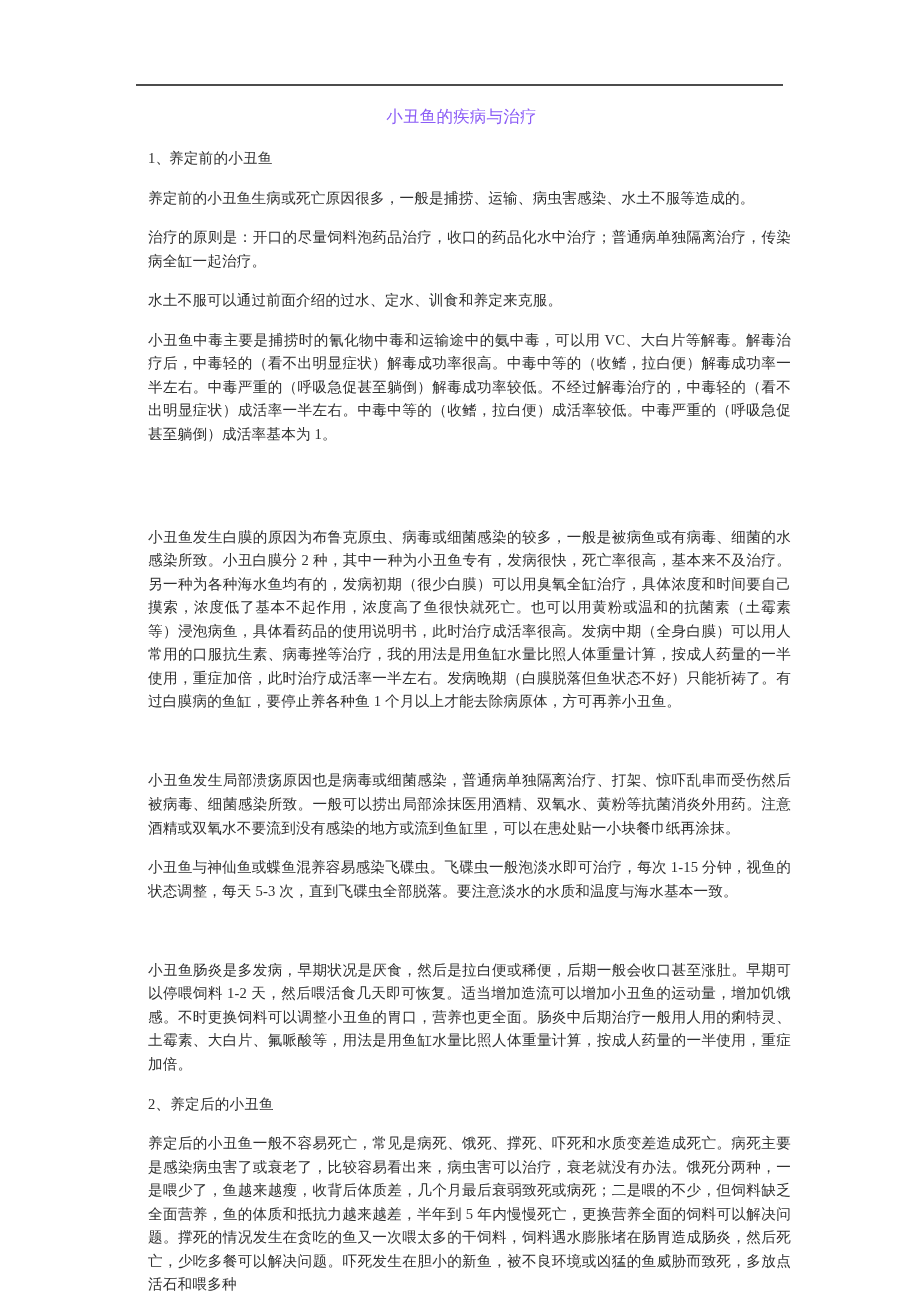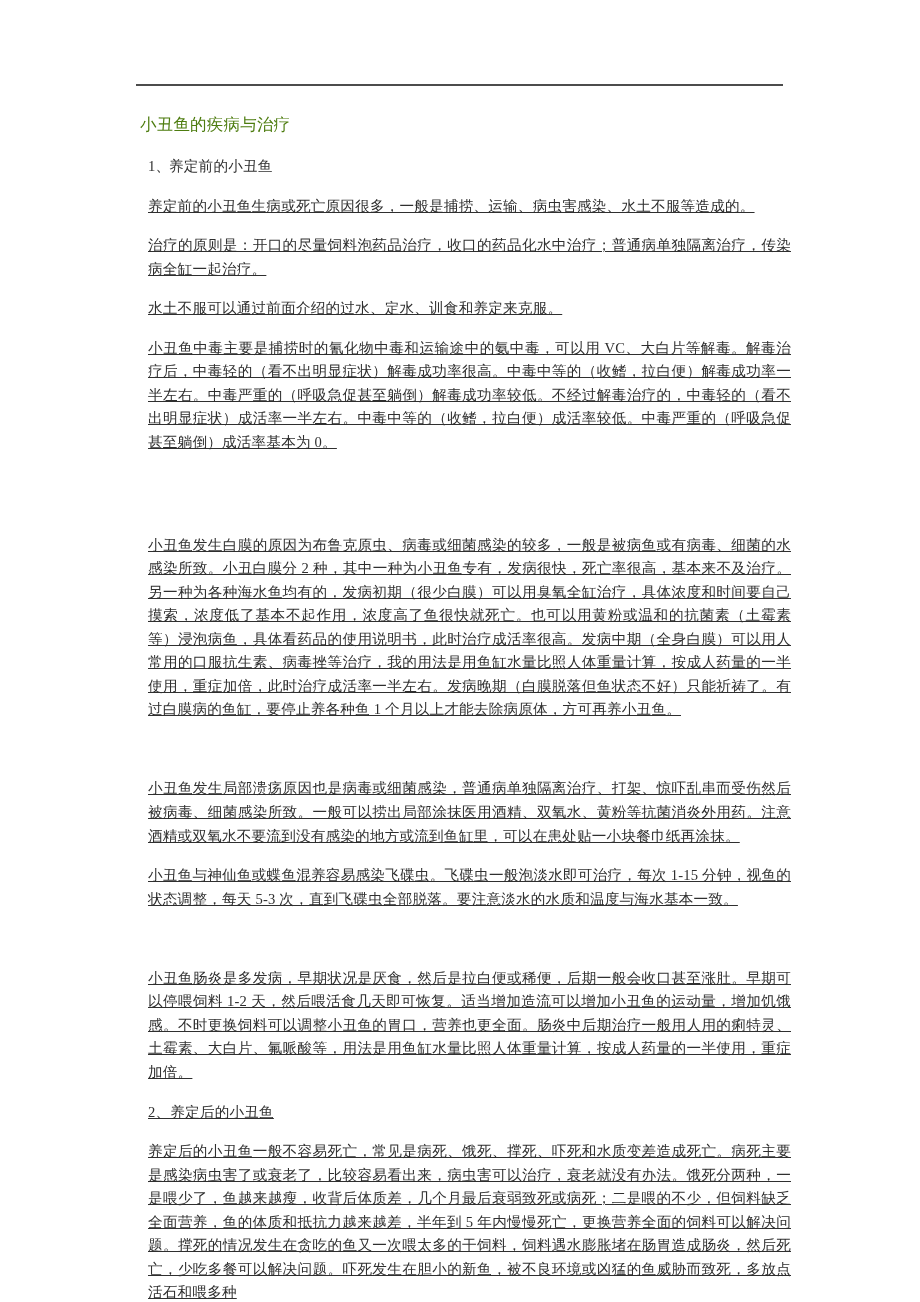--- a/index.html
+++ b/index.html
@@ -28,39 +28,39 @@
     .doc {
       position: absolute;
       left: 132px;
       top: 103px;
       width: 659px;
       font-size: 14.6px;
       line-height: 23.55px;
       letter-spacing: 0.2px;
     }
     .doc-title {
-      margin: 8px;
+      margin: 0;
       font-size: 16.5px;
       font-weight: 400;
       line-height: 28px;
-      color: #4d7c0f;
+      text-align: center;
+      color: #8b5cf6;
     }
     .doc p {
       margin: 16px;
       text-align: justify;
       text-justify: inter-ideograph;
     }
     .list-head .num {
       display: inline-block;
       width: 21px;
     }
     .body-para {
       margin-left: 16px !important;
       width: 643px;
-      text-decoration: underline;
     }
     .spacer-1 { height: 23.55px; }
     .spacer-2 { height: 47.1px; }
   </style>
 </head>
 <body>
 
 <div class="page">
 
   <div class="top-rule"></div>
@@ -70,21 +70,21 @@
     <h1 class="doc-title">小丑鱼的疾病与治疗</h1>
 
     <p class="list-head"><span class="num">1、</span><span>养定前的小丑鱼</span></p>
 
     <p class="body-para">养定前的小丑鱼生病或死亡原因很多，一般是捕捞、运输、病虫害感染、水土不服等造成的。</p>
 
     <p class="body-para">治疗的原则是：开口的尽量饲料泡药品治疗，收口的药品化水中治疗；普通病单独隔离治疗，传染病全缸一起治疗。</p>
 
     <p class="body-para">水土不服可以通过前面介绍的过水、定水、训食和养定来克服。</p>
 
-    <p class="body-para">小丑鱼中毒主要是捕捞时的氰化物中毒和运输途中的氨中毒，可以用 VC、大白片等解毒。解毒治疗后，中毒轻的（看不出明显症状）解毒成功率很高。中毒中等的（收鳍，拉白便）解毒成功率一半左右。中毒严重的（呼吸急促甚至躺倒）解毒成功率较低。不经过解毒治疗的，中毒轻的（看不出明显症状）成活率一半左右。中毒中等的（收鳍，拉白便）成活率较低。中毒严重的（呼吸急促甚至躺倒）成活率基本为 0。</p>
+    <p class="body-para">小丑鱼中毒主要是捕捞时的氰化物中毒和运输途中的氨中毒，可以用 VC、大白片等解毒。解毒治疗后，中毒轻的（看不出明显症状）解毒成功率很高。中毒中等的（收鳍，拉白便）解毒成功率一半左右。中毒严重的（呼吸急促甚至躺倒）解毒成功率较低。不经过解毒治疗的，中毒轻的（看不出明显症状）成活率一半左右。中毒中等的（收鳍，拉白便）成活率较低。中毒严重的（呼吸急促甚至躺倒）成活率基本为 1。</p>
 
     <div class="spacer-2"></div>
 
     <p class="body-para">小丑鱼发生白膜的原因为布鲁克原虫、病毒或细菌感染的较多，一般是被病鱼或有病毒、细菌的水感染所致。小丑白膜分 2 种，其中一种为小丑鱼专有，发病很快，死亡率很高，基本来不及治疗。另一种为各种海水鱼均有的，发病初期（很少白膜）可以用臭氧全缸治疗，具体浓度和时间要自己摸索，浓度低了基本不起作用，浓度高了鱼很快就死亡。也可以用黄粉或温和的抗菌素（土霉素等）浸泡病鱼，具体看药品的使用说明书，此时治疗成活率很高。发病中期（全身白膜）可以用人常用的口服抗生素、病毒挫等治疗，我的用法是用鱼缸水量比照人体重量计算，按成人药量的一半使用，重症加倍，此时治疗成活率一半左右。发病晚期（白膜脱落但鱼状态不好）只能祈祷了。有过白膜病的鱼缸，要停止养各种鱼 1 个月以上才能去除病原体，方可再养小丑鱼。</p>
 
     <div class="spacer-1"></div>
 
     <p class="body-para">小丑鱼发生局部溃疡原因也是病毒或细菌感染，普通病单独隔离治疗、打架、惊吓乱串而受伤然后被病毒、细菌感染所致。一般可以捞出局部涂抹医用酒精、双氧水、黄粉等抗菌消炎外用药。注意酒精或双氧水不要流到没有感染的地方或流到鱼缸里，可以在患处贴一小块餐巾纸再涂抹。</p>
 
     <p class="body-para">小丑鱼与神仙鱼或蝶鱼混养容易感染飞碟虫。飞碟虫一般泡淡水即可治疗，每次 1-15 分钟，视鱼的状态调整，每天 5-3 次，直到飞碟虫全部脱落。要注意淡水的水质和温度与海水基本一致。</p>

